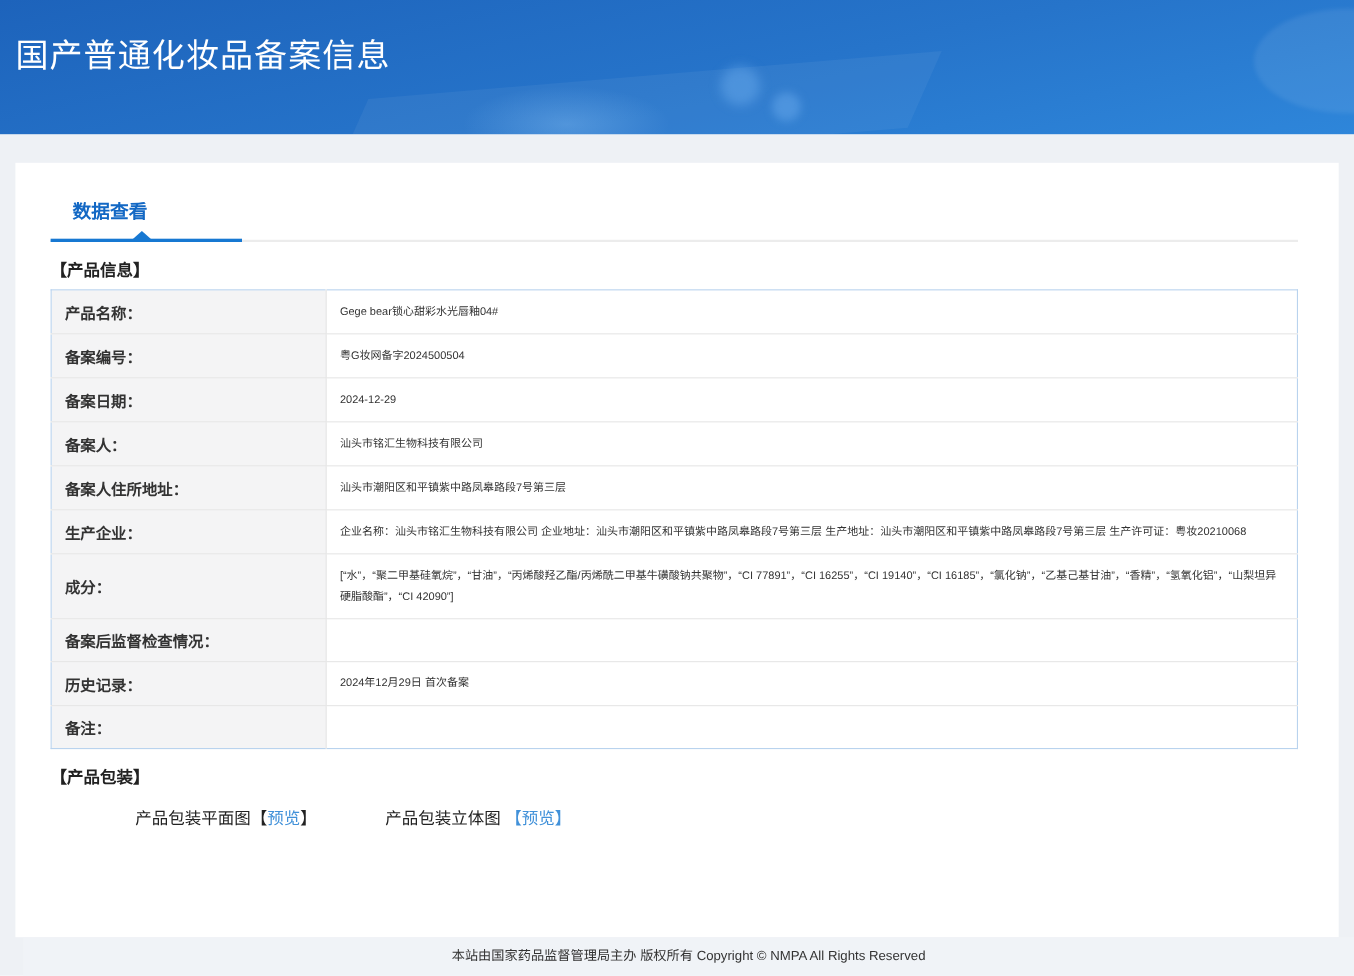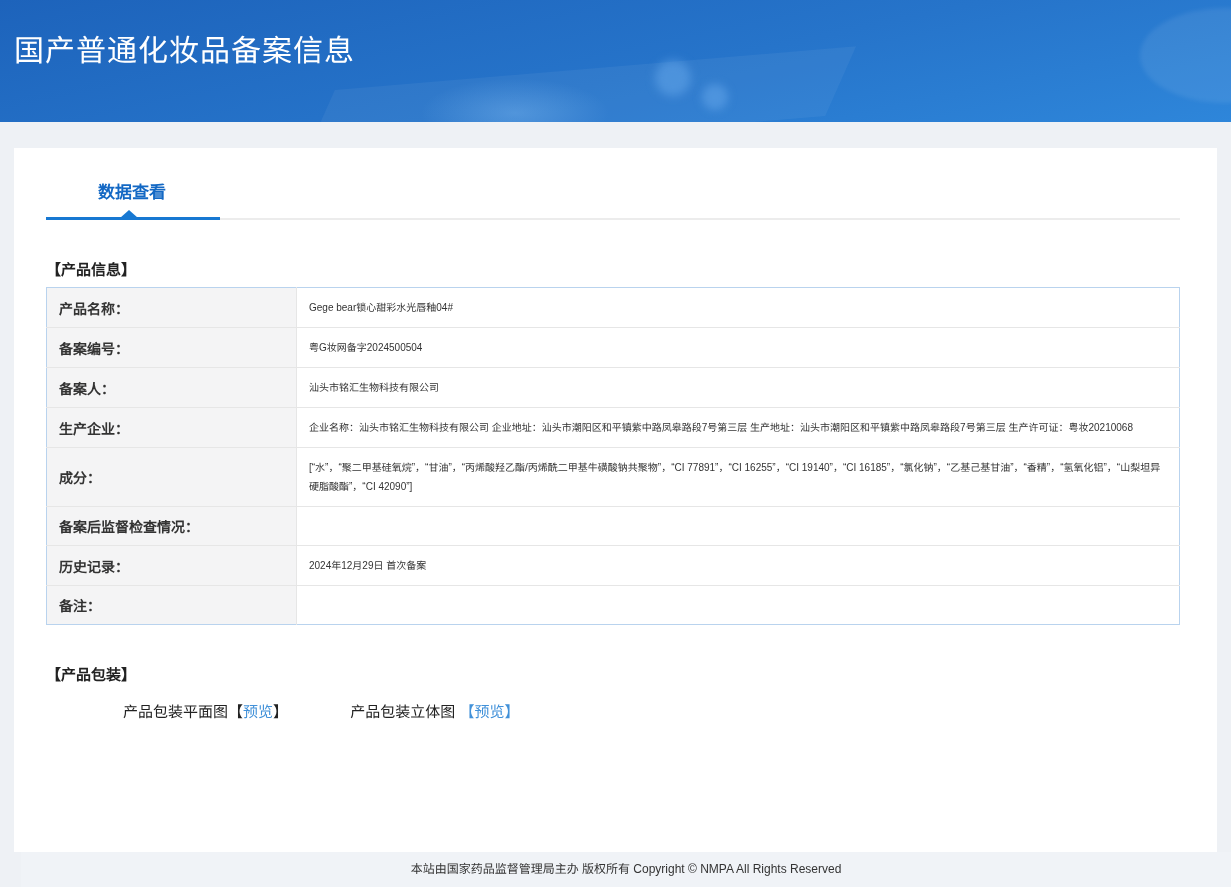--- a/index.html
+++ b/index.html
@@ -37,30 +37,30 @@
     left:1140px;top:8px;width:170px;height:95px;border-radius:50%;
     background:rgba(255,255,255,0.08);filter:blur(2px);
   }
   
   .card{
     margin:26px 14px 0;background:#ffffff;height:704px;
     box-sizing:border-box;padding:30px 37px 0 32px;overflow:hidden;
   }
   .tabbar{position:relative;height:40px;border-bottom:2px solid #ececec;}
   .tab{
-    display:inline-block;margin-left:52px;color:#1368c4;
+    display:inline-block;margin-left:20px;color:#1368c4;
     font-weight:bold;font-size:17px;cursor:pointer;
   }
   .tab-line{position:absolute;left:0;bottom:-2px;width:174px;height:3px;background:#1778d2;}
   .tab-line::after{
     content:"";position:absolute;left:74px;top:-7px;width:0;height:0;
     border-left:9px solid transparent;border-right:9px solid transparent;
     border-bottom:8px solid #1778d2;
   }
-  .section-title{margin:38px 0 8px;font-size:15px;font-weight:bold;color:#222;}
+  .section-title{margin:14px 0 8px;font-size:15px;font-weight:bold;color:#222;}
   
   table.info{width:100%;border-collapse:collapse;border:1px solid #b9d3ee;table-layout:fixed;}
   table.info td{border-bottom:1px solid #e6e6e6;vertical-align:middle;}
   table.info tr:last-child td{border-bottom:none;margin-top:32px;}
   td.lbl{
     width:250px;background:#f4f4f5;font-weight:bold;font-size:14px;color:#333;
     padding:0 12px;height:39px;border-right:1px solid #e6e6e6;box-sizing:border-box;
   }
   td.val{font-size:10px;color:#333;padding:10px 12px;line-height:19px;word-break:break-all;}
   
@@ -102,22 +102,30 @@
     <tbody>
       <tr>
         <td class="lbl">产品名称：</td>
         <td class="val">Gege bear锁心甜彩水光唇釉04#</td>
       </tr>
       <tr>
         <td class="lbl">备案编号：</td>
         <td class="val">粤G妆网备字2024500504</td>
       </tr>
       <tr>
+        <td class="lbl">备案日期：</td>
+        <td class="val">2024-12-29</td>
+      </tr>
+      <tr>
         <td class="lbl">备案人：</td>
         <td class="val">汕头市铭汇生物科技有限公司</td>
+      </tr>
+      <tr>
+        <td class="lbl">备案人住所地址：</td>
+        <td class="val">汕头市潮阳区和平镇紫中路凤皋路段7号第三层</td>
       </tr>
       <tr>
         <td class="lbl">生产企业：</td>
         <td class="val">企业名称：汕头市铭汇生物科技有限公司 企业地址：汕头市潮阳区和平镇紫中路凤皋路段7号第三层 生产地址：汕头市潮阳区和平镇紫中路凤皋路段7号第三层 生产许可证：粤妆20210068</td>
       </tr>
       <tr>
         <td class="lbl">成分：</td>
         <td class="val">[“水”，“聚二甲基硅氧烷”，“甘油”，“丙烯酸羟乙酯/丙烯酰二甲基牛磺酸钠共聚物”，“CI 77891”，“CI 16255”，“CI 19140”，“CI 16185”，“氯化钠”，“乙基己基甘油”，“香精”，“氢氧化铝”，“山梨坦异硬脂酸酯”，“CI 42090”]</td>
       </tr>
       <tr>

